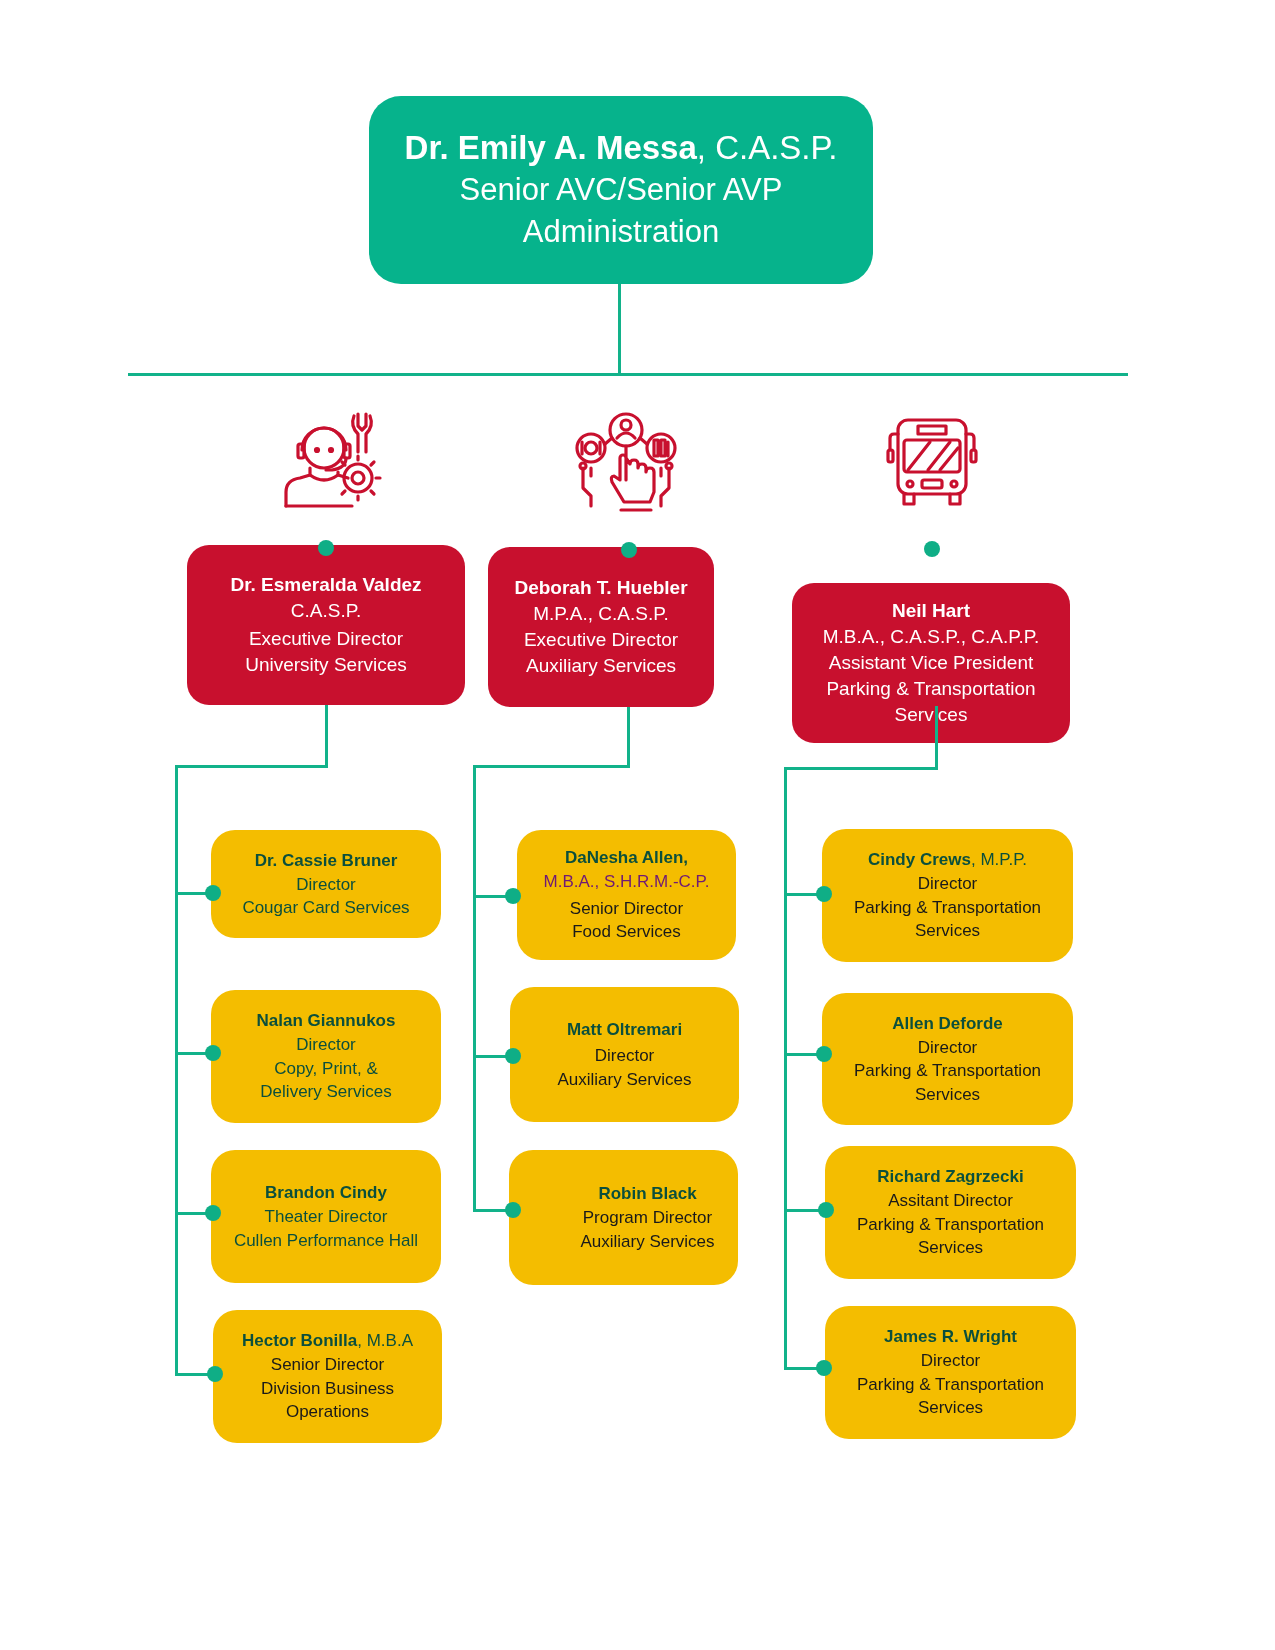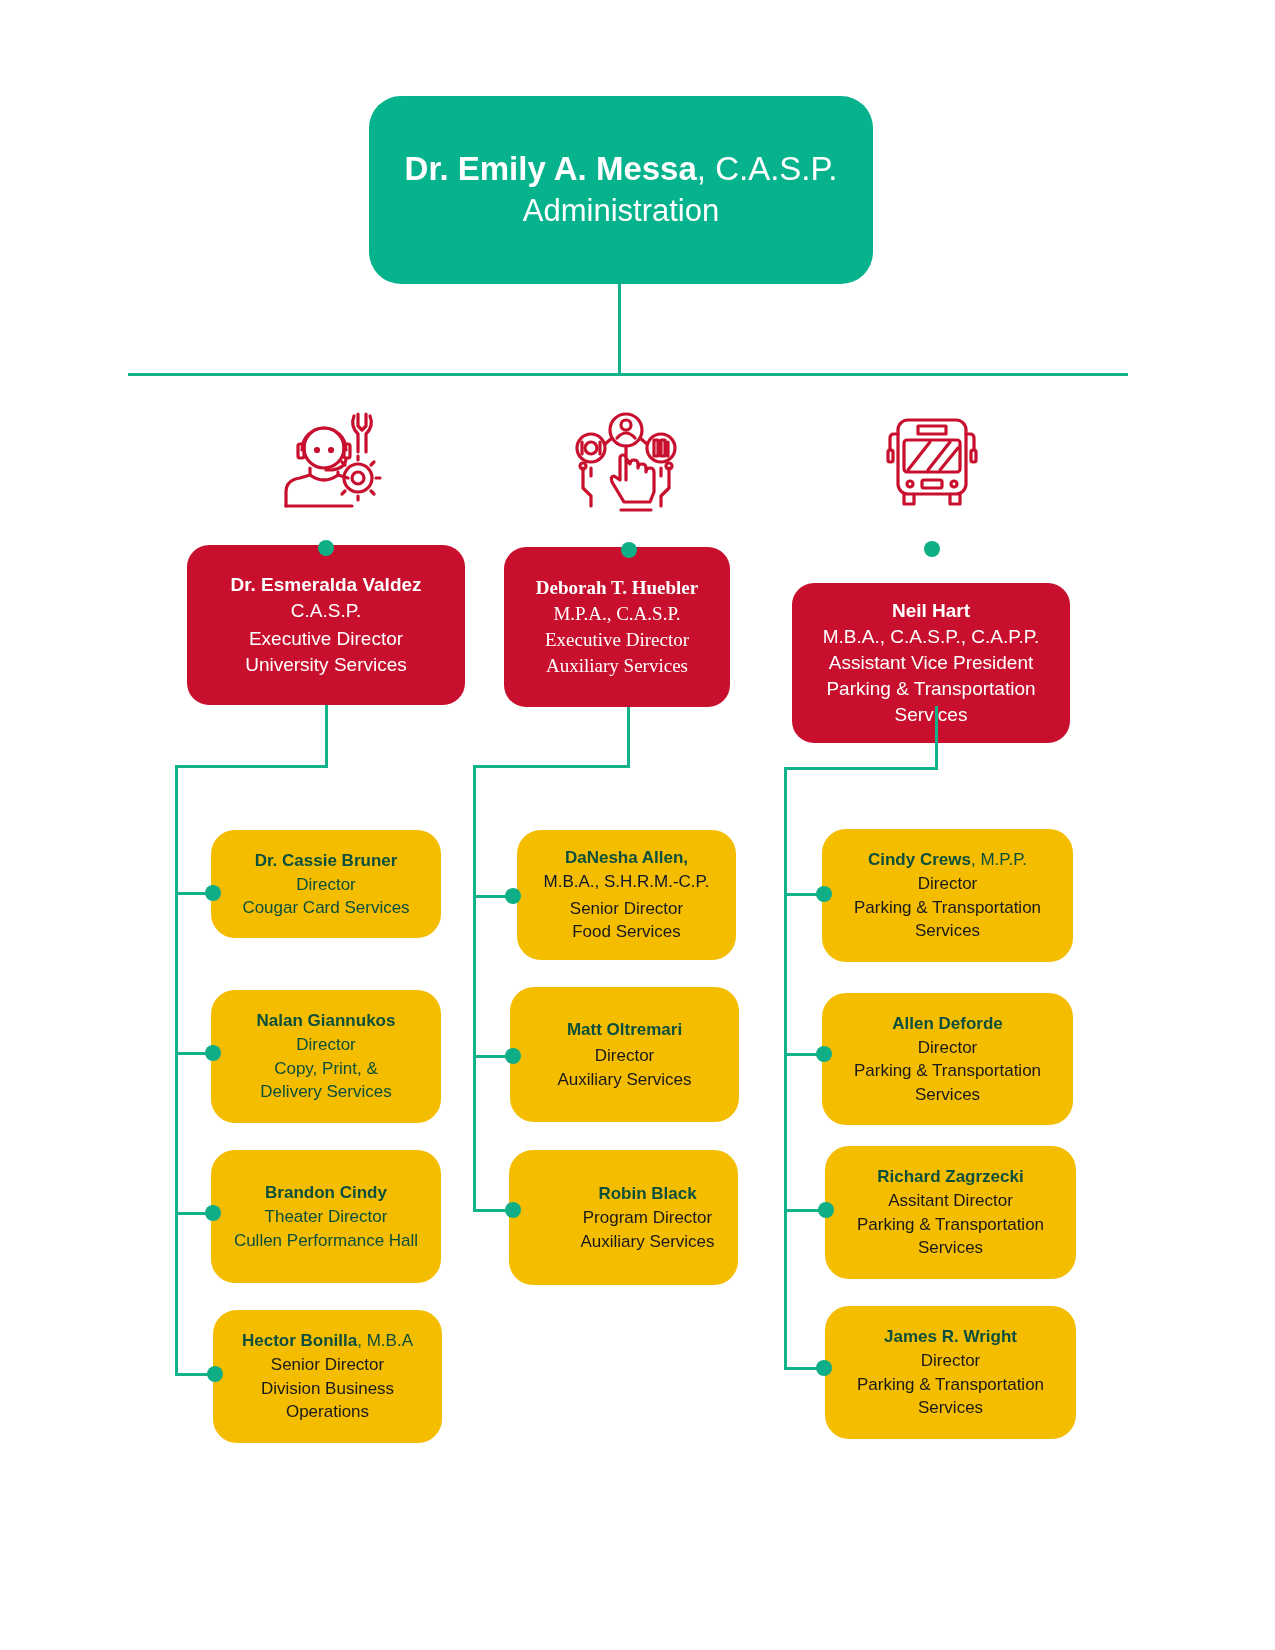--- a/index.html
+++ b/index.html
@@ -23,20 +23,21 @@
   .icon svg { stroke:#c8102e; fill:none; stroke-width:3.2; stroke-linecap:round; stroke-linejoin:round; }
 </style>
 </head>
 <body>
 
 <div class="line" style="left:618px;top:284px;width:3px;height:92px;"></div>
 <div class="line" style="left:128px;top:373px;width:1000px;height:3px;"></div>
 
 <div class="card top-card" style="left:369px;top:96px;width:504px;height:188px;">
   <div class="l1"><b>Dr. Emily A. Messa</b><span>, C.A.S.P.</span></div>
+  <div class="l2">Senior AVC/Senior AVP</div>
   <div class="l2">Administration</div>
 </div>
 
 <div class="icon" style="left:284px;top:408px;width:100px;height:102px;">
   <svg width="100" height="102" viewBox="0 0 100 102">
     <circle cx="40" cy="40" r="20"></circle>
     <path d="M18 42 a22 22 0 0 1 44 0"></path>
     <rect x="14" y="36" width="6" height="14" rx="2"></rect>
     <rect x="60" y="36" width="6" height="14" rx="2"></rect>
     <path d="M62 50 q0 10 -14 12 h-6"></path>
@@ -86,21 +87,21 @@
 </div>
 
 <div class="card red-card" style="left:187px;top:545px;width:278px;height:160px;">
   <div class="nm">Dr. Esmeralda Valdez</div>
   <div class="ln">C.A.S.P.</div>
   <div class="ln" style="margin-top:2px">Executive Director</div>
   <div class="ln">University Services</div>
 </div>
 <div class="dot" style="left:318px;top:540px;"></div>
 
-<div class="card red-card" style="left:504px;top:547px;width:226px;height:160px;font-family:Liberation Serif, serif;">
+<div class="card red-card" style="left:488px;top:547px;width:226px;height:160px;">
   <div class="nm">Deborah T. Huebler</div>
   <div class="ln">M.P.A., C.A.S.P.</div>
   <div class="ln">Executive Director</div>
   <div class="ln">Auxiliary Services</div>
 </div>
 <div class="dot" style="left:621px;top:542px;"></div>
 
 <div class="card red-card" style="left:792px;top:546px;width:278px;height:160px;margin-top:37px;">
   <div class="nm">Neil Hart</div>
   <div class="ln">M.B.A., C.A.S.P., C.A.P.P.</div>
@@ -158,21 +159,21 @@
 <div class="card y-card dark" style="left:213px;top:1310px;width:229px;height:133px;">
   <div class="nm"><span>Hector Bonilla</span><span class="cred">, M.B.A</span></div>
   <div class="ln">Senior Director</div>
   <div class="ln">Division Business</div>
   <div class="ln">Operations</div>
 </div>
 <div class="dot" style="left:207px;top:1366px;"></div>
 
 <div class="card y-card dark" style="left:517px;top:830px;width:219px;height:130px;">
   <div class="nm">DaNesha Allen,</div>
-  <div class="ln" style="color:#0f172a">M.B.A., S.H.R.M.-C.P.</div>
+  <div class="ln" style="color:#701a75">M.B.A., S.H.R.M.-C.P.</div>
   <div class="ln" style="margin-top:3px">Senior Director</div>
   <div class="ln">Food Services</div>
 </div>
 <div class="dot" style="left:505px;top:888px;"></div>
 
 <div class="card y-card dark" style="left:510px;top:987px;width:229px;height:135px;">
   <div class="nm">Matt Oltremari</div>
   <div class="ln" style="margin-top:2px">Director</div>
   <div class="ln">Auxiliary Services</div>
 </div>

